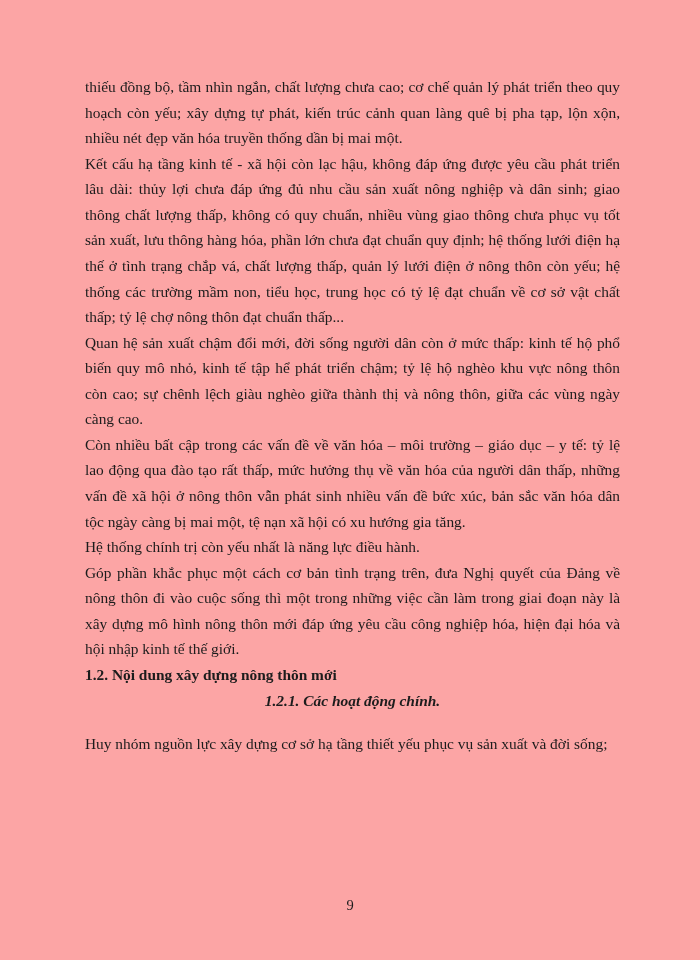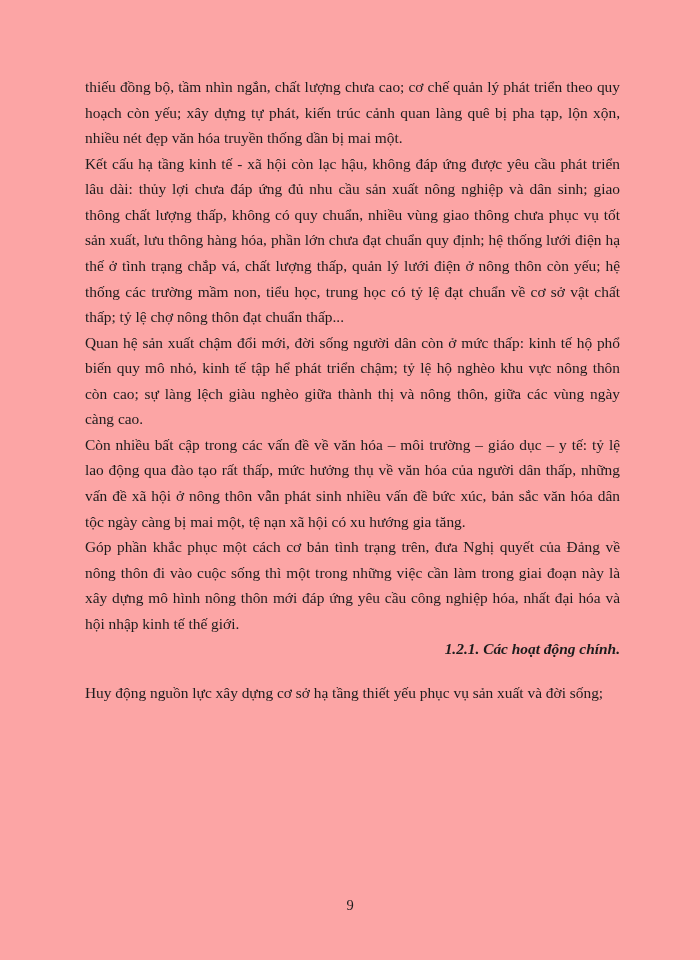--- a/index.html
+++ b/index.html
@@ -33,41 +33,43 @@
   .content p.body-par {
     text-align: justify;
   }
   .content h2.heading {
     font-weight: bold;
     text-align: left;
   }
   .content h3.subheading {
     font-weight: bold;
     font-style: italic;
-    text-align: right;
+    text-align: center;
   }
   .gap-sm { margin-top: 13px !important; }
   .gap-md { margin-top: 18px !important; }
   .page-footer {
     position: absolute;
     left: 0;
     bottom: 46px;
     width: 100%;
     text-align: center;
     font-size: 14.5px;
     color: #1c1c1c;
   }
 </style>
 </head>
 <body>
 
 <div class="page">
   <div class="content">
     <p class="body-par">thiếu đồng bộ, tầm nhìn ngắn, chất lượng chưa cao; cơ chế quản lý phát triển theo quy hoạch còn yếu; xây dựng tự phát, kiến trúc cảnh quan làng quê bị pha tạp, lộn xộn, nhiều nét đẹp văn hóa truyền thống dần bị mai một.</p>
     <p class="body-par">Kết cấu hạ tầng kinh tế - xã hội còn lạc hậu, không đáp ứng được yêu cầu phát triển lâu dài: thủy lợi chưa đáp ứng đủ nhu cầu sản xuất nông nghiệp và dân sinh; giao thông chất lượng thấp, không có quy chuẩn, nhiều vùng giao thông chưa phục vụ tốt sản xuất, lưu thông hàng hóa, phần lớn chưa đạt chuẩn quy định; hệ thống lưới điện hạ thế ở tình trạng chắp vá, chất lượng thấp, quản lý lưới điện ở nông thôn còn yếu; hệ thống các trường mầm non, tiểu học, trung học có tỷ lệ đạt chuẩn về cơ sở vật chất thấp; tỷ lệ chợ nông thôn đạt chuẩn thấp...</p>
-    <p class="body-par">Quan hệ sản xuất chậm đổi mới, đời sống người dân còn ở mức thấp: kinh tế hộ phổ biến quy mô nhỏ, kinh tế tập hể phát triển chậm; tỷ lệ hộ nghèo khu vực nông thôn còn cao; sự làng lệch giàu nghèo giữa thành thị và nông thôn, giữa các vùng ngày càng cao.</p>
+    <p class="body-par">Quan hệ sản xuất chậm đổi mới, đời sống người dân còn ở mức thấp: kinh tế hộ phổ biến quy mô nhỏ, kinh tế tập hể phát triển chậm; tỷ lệ hộ nghèo khu vực nông thôn còn cao; sự chênh lệch giàu nghèo giữa thành thị và nông thôn, giữa các vùng ngày càng cao.</p>
     <p class="body-par">Còn nhiều bất cập trong các vấn đề về văn hóa – môi trường – giáo dục – y tế: tỷ lệ lao động qua đào tạo rất thấp, mức hưởng thụ về văn hóa của người dân thấp, những vấn đề xã hội ở nông thôn vẫn phát sinh nhiều vấn đề bức xúc, bản sắc văn hóa dân tộc ngày càng bị mai một, tệ nạn xã hội có xu hướng gia tăng.</p>
-    <p class="body-par">Góp phần khắc phục một cách cơ bản tình trạng trên, đưa Nghị quyết của Đảng về nông thôn đi vào cuộc sống thì một trong những việc cần làm trong giai đoạn này là xây dựng mô hình nông thôn mới đáp ứng yêu cầu công nghiệp hóa, nhất đại hóa và hội nhập kinh tế thế giới.</p>
+    <p class="body-par">Hệ thống chính trị còn yếu nhất là năng lực điều hành.</p>
+    <p class="body-par">Góp phần khắc phục một cách cơ bản tình trạng trên, đưa Nghị quyết của Đảng về nông thôn đi vào cuộc sống thì một trong những việc cần làm trong giai đoạn này là xây dựng mô hình nông thôn mới đáp ứng yêu cầu công nghiệp hóa, hiện đại hóa và hội nhập kinh tế thế giới.</p>
+    <h2 class="heading">1.2. Nội dung xây dựng nông thôn mới</h2>
     <h3 class="subheading">1.2.1. Các hoạt động chính.</h3>
-    <p class="body-par gap-md">Huy động nguồn lực xây dựng cơ sở hạ tầng thiết yếu phục vụ sản xuất và đời sống;</p>
+    <p class="body-par gap-md">Huy nhóm nguồn lực xây dựng cơ sở hạ tầng thiết yếu phục vụ sản xuất và đời sống;</p>
   </div>
   <div class="page-footer">9</div>
 </div>
 
 </body></html>

